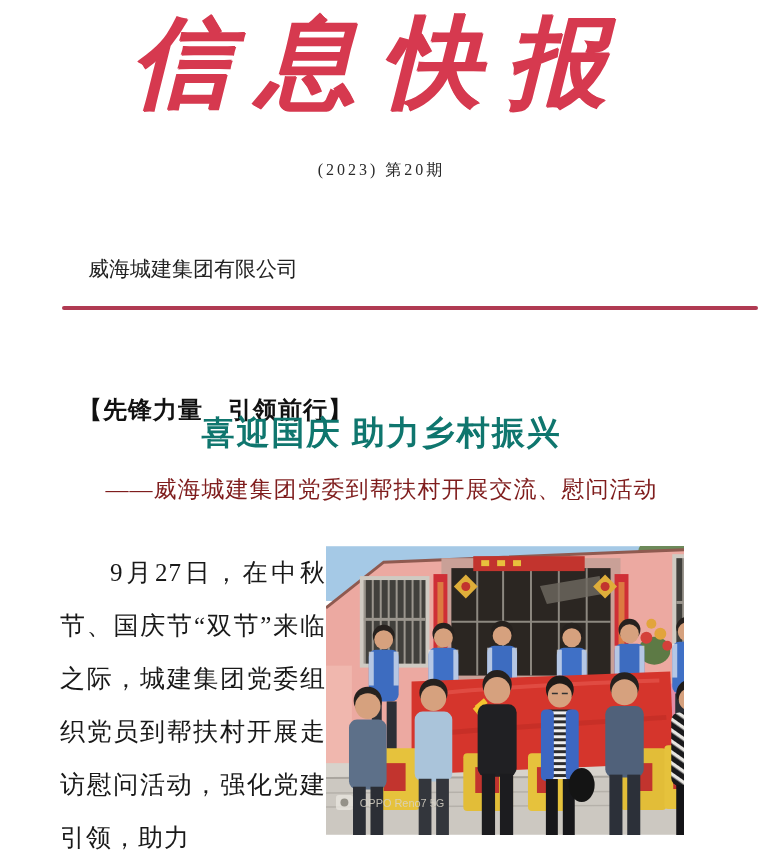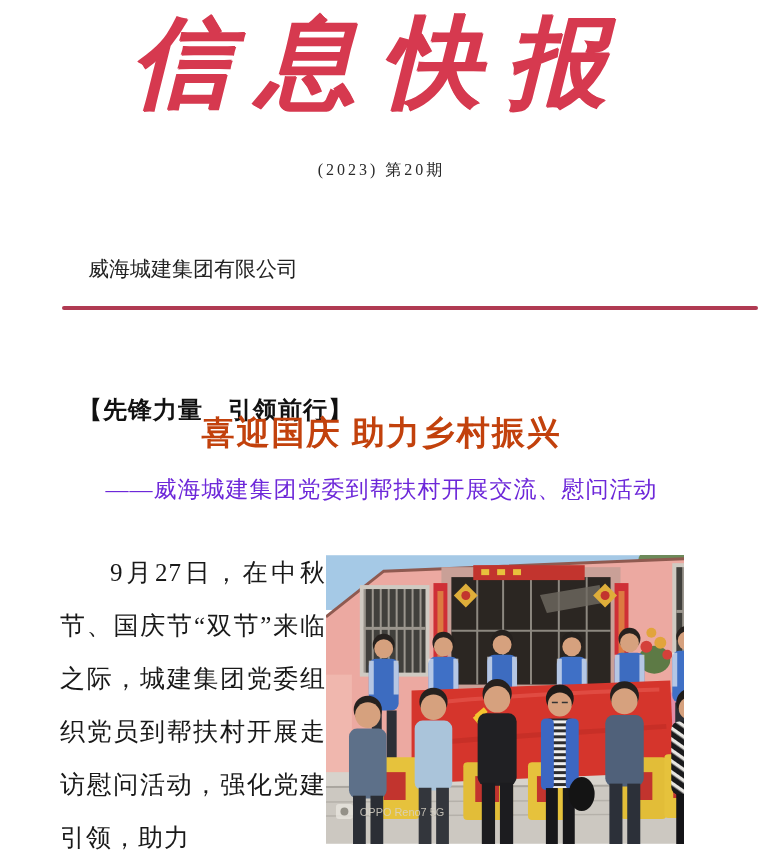--- a/index.html
+++ b/index.html
@@ -23,29 +23,29 @@
     font-size:21px; color:#222; }
 
   .red-rule { position:absolute; top:306px; left:62px; width:696px; height:4px;
     background:#b03a52; border-radius:2px; }
 
   .section-tag { position:absolute; top:346px; left:78px;
     font-size:24px; font-weight:bold; color:#111; letter-spacing:1px;
     font-family:"Liberation Sans","DejaVu Sans",sans-serif;margin-top:48px; }
 
   .article-title { position:absolute; top:411px; left:0; width:100%; text-align:center;
-    font-size:33px; font-weight:bold; color:#c2410c; letter-spacing:2px; }
+    font-size:33px; font-weight:bold; color:#0f766e; letter-spacing:2px; }
 
   .article-subtitle { position:absolute; top:474px; left:0; width:100%; text-align:center;
-    font-size:23px; color:#6d28d9; letter-spacing:1px; }
+    font-size:23px; color:#7f1d1d; letter-spacing:1px; }
 
   .content { position:absolute; top:546px; left:60px; width:663px; display:flex; }
   .body-text { width:266px; font-size:25px; line-height:53px;
     text-align:justify; text-indent:2em; color:#191919; letter-spacing:1px; }
-  .photo-frame { width:358px; height:289px; margin-top:9px; overflow:hidden; flex:none; }
+  .photo-frame { width:358px; height:289px; margin-top:0; overflow:hidden; flex:none; }
   .photo-frame svg { display:block; }
 </style>
 </head>
 <body>
 
 <div id="page">
 
   <div class="masthead">
     <div class="masthead-text">信息快报</div>
   </div>

